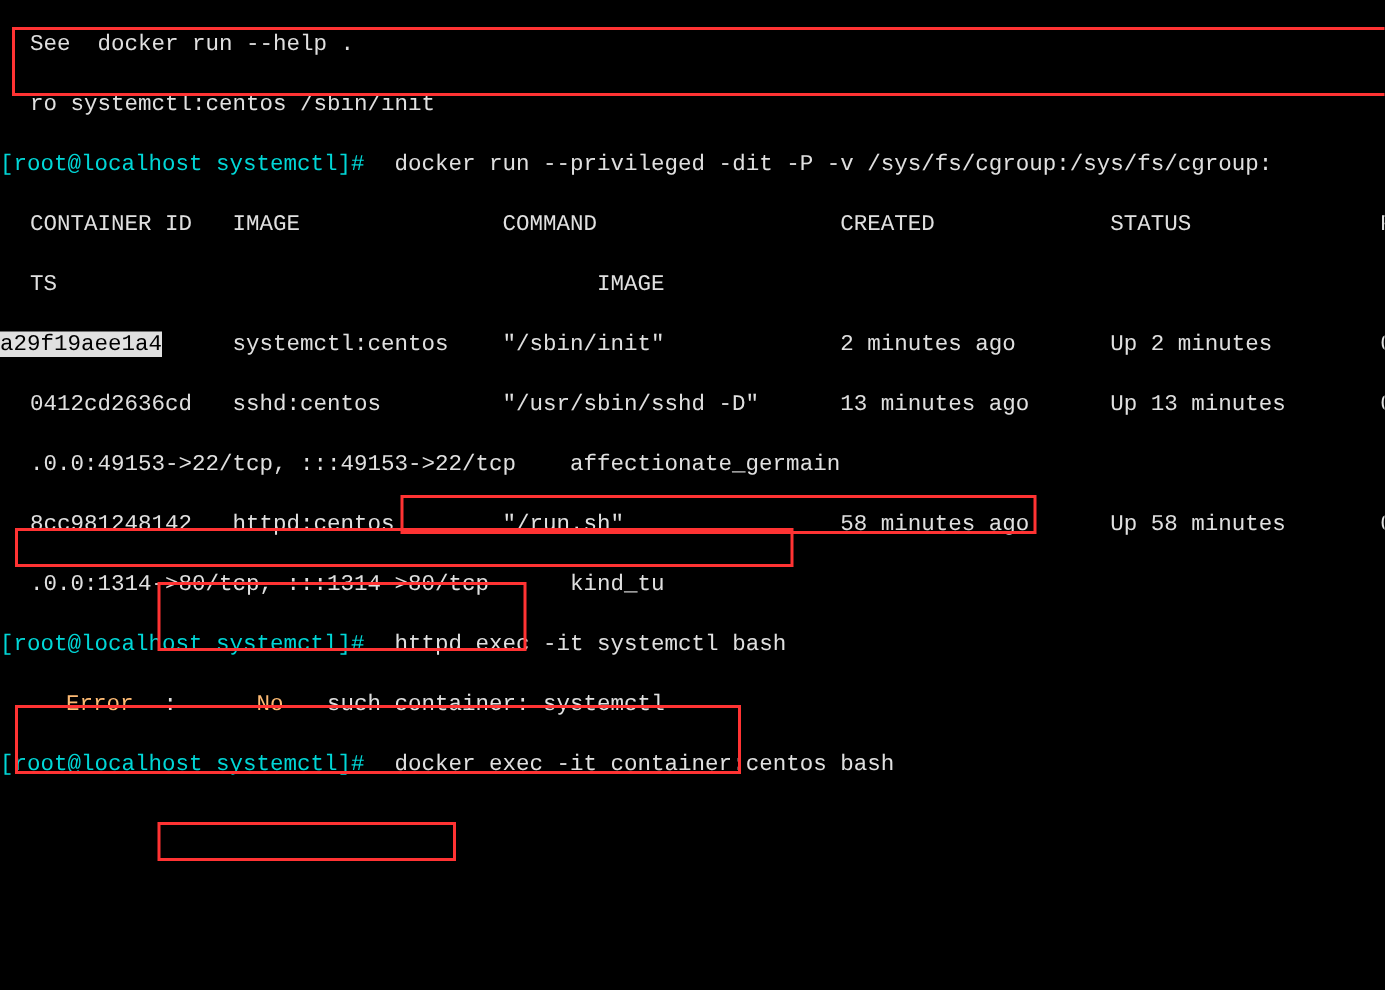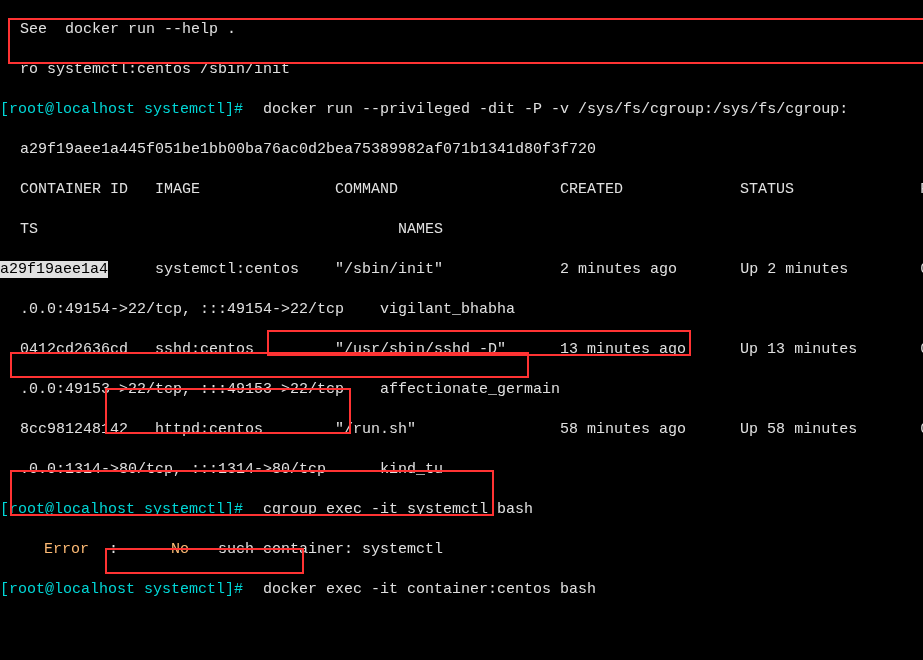--- a/index.html
+++ b/index.html
@@ -36,30 +36,28 @@
     pointer-events: none;
   }
 </style>
 </head>
 <body>
 
 <div class="terminal">
 <div class="line"><span class="white">See  docker run --help .</span></div>
 <div class="line"><span class="white">ro systemctl:centos /sbin/init</span></div>
 <div class="line"><span class="cyan">[root@localhost systemctl]#</span><span class="white">docker run --privileged -dit -P -v /sys/fs/cgroup:/sys/fs/cgroup:</span></div>
-<div class="line"><span class="white">a29f19aee1a445f051be1bb00ba76ac0d2bea75389982af071b1341d80f3f720</span></div>
 <div class="line"><span class="white">CONTAINER ID   IMAGE               COMMAND                  CREATED             STATUS              POR</span></div>
-<div class="line"><span class="white">TS                                        NAMES</span></div>
+<div class="line"><span class="white">TS                                        IMAGE</span></div>
 <div class="line"><span class="hl">a29f19aee1a4</span><span class="white">   systemctl:centos    "/sbin/init"             2 minutes ago       Up 2 minutes        0.0</span></div>
-<div class="line"><span class="white">.0.0:49154-&gt;22/tcp, :::49154-&gt;22/tcp    vigilant_bhabha</span></div>
 <div class="line"><span class="white">0412cd2636cd   sshd:centos         "/usr/sbin/sshd -D"      13 minutes ago      Up 13 minutes       0.0</span></div>
 <div class="line"><span class="white">.0.0:49153-&gt;22/tcp, :::49153-&gt;22/tcp    affectionate_germain</span></div>
 <div class="line"><span class="white">8cc981248142   httpd:centos        "/run.sh"                58 minutes ago      Up 58 minutes       0.0</span></div>
 <div class="line"><span class="white">.0.0:1314-&gt;80/tcp, :::1314-&gt;80/tcp      kind_tu</span></div>
-<div class="line"><span class="cyan">[root@localhost systemctl]#</span><span class="white">cgroup exec -it systemctl bash</span></div>
+<div class="line"><span class="cyan">[root@localhost systemctl]#</span><span class="white">httpd exec -it systemctl bash</span></div>
 <div class="line"><span class="red">Error</span><span class="white">: </span><span class="red">No</span><span class="white"> such container: systemctl</span></div>
 <div class="line"><span class="cyan">[root@localhost systemctl]#</span><span class="white">docker exec -it container:centos bash</span></div>
 
 
 
 
 
 
 
 

